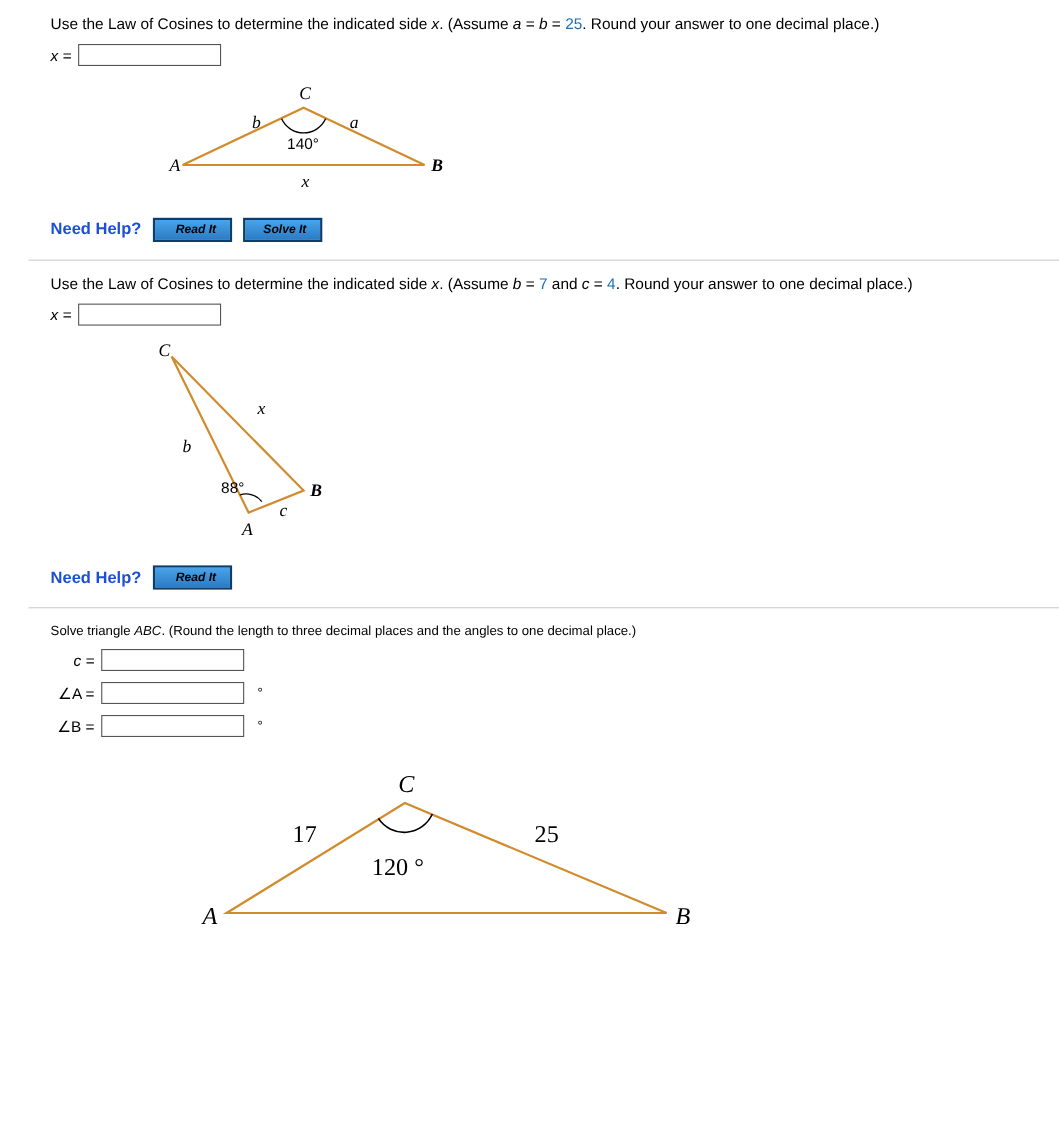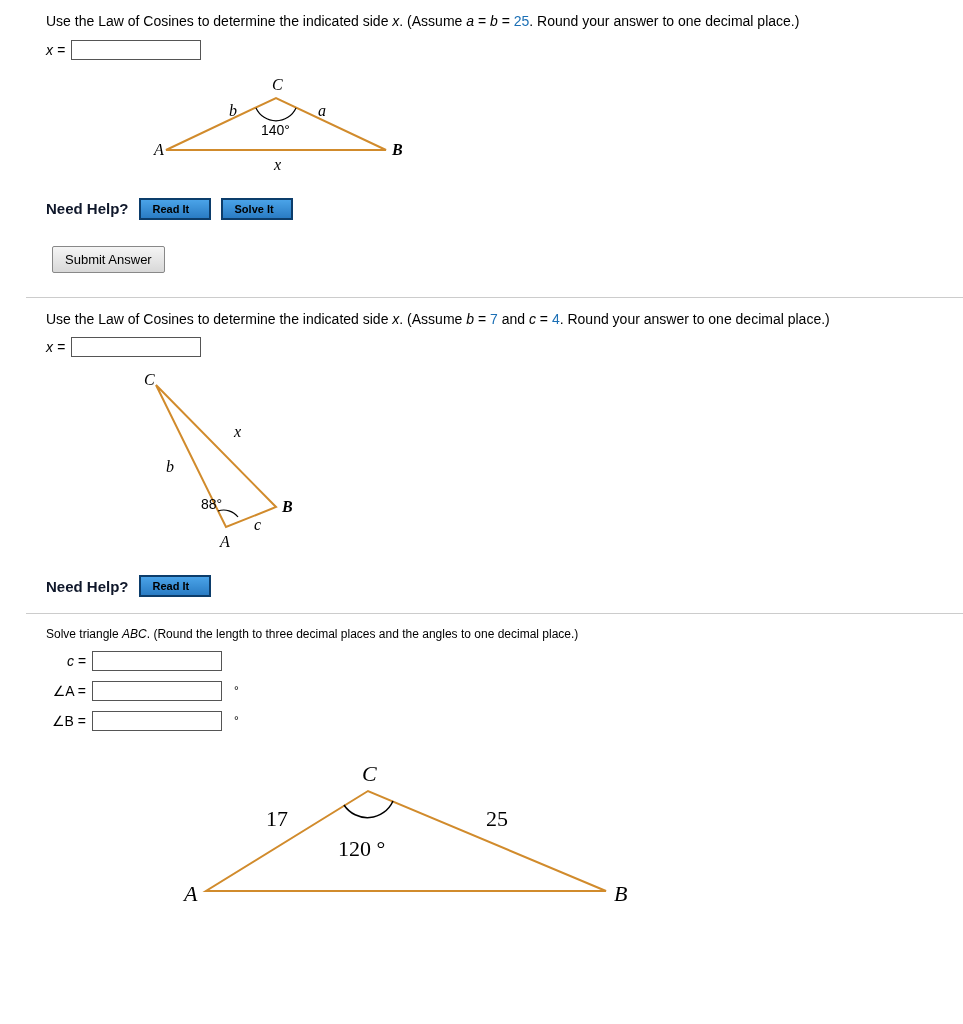--- a/index.html
+++ b/index.html
@@ -44,31 +44,32 @@
   .tri-stroke { stroke: #d18b2c; stroke-width: 2; fill: none; }
   .tri-label { font-family: 'Times New Roman', serif; font-style: italic; font-size: 16px; }
   .tri-big { font-family: 'Times New Roman', serif; font-size: 22px; }
   .tri-angle { font-family: Arial, sans-serif; font-size: 14px; }
   .help-row {
     display: flex;
     align-items: center;
     gap: 10px;
     margin: 8px 0 4px 0;
   }
-  .help-label { color: #0f172a; font-weight: bold; font-size: 15px; }
+  .help-label { color: #1d4ed8; font-weight: bold; font-size: 15px; }
   .help-btn {
     background: linear-gradient(#4aa3e8, #2a7cc4);
     border: 2px solid #0c3d6b;
     color: #000;
     font-weight: bold;
     font-size: 11px;
     padding: 3px 12px;
     cursor: pointer;
     min-width: 72px;
-    text-align: left;
+    text-align: right;
+    font-style: italic;
   }
   .submit-wrap {
     margin: 16px 0 6px 0;
     padding: 6px;
     display: inline-block;
   }
   .submit-btn {
     background: linear-gradient(#f5f5f5, #d8d8d8);
     border: 1px solid #888;
     padding: 5px 12px;
@@ -102,23 +103,20 @@
       <text x="135" y="65" class="tri-angle">140°</text>
     </svg>
   </div>
 
   <div class="help-row">
     <span class="help-label">Need Help?</span>
     <button class="help-btn">Read It</button>
     <button class="help-btn">Solve It</button>
   </div>
 
-  <div class="submit-wrap">
-    <button class="submit-btn">Submit Answer</button>
-  </div>
 </div>
 
 <div class="question">
   <p class="prompt">
     <span>Use the Law of Cosines to determine the indicated side </span><span class="var-ital">x</span><span>. (Assume </span><span class="var-ital">b</span><span> = </span><span class="blue">7</span><span> and </span><span class="var-ital">c</span><span> = </span><span class="blue">4</span><span>. Round your answer to one decimal place.)</span>
   </p>
   <div class="answer-row">
     <span class="lbl">x =</span>
     <input class="ans" type="text" style="">
   </div>

